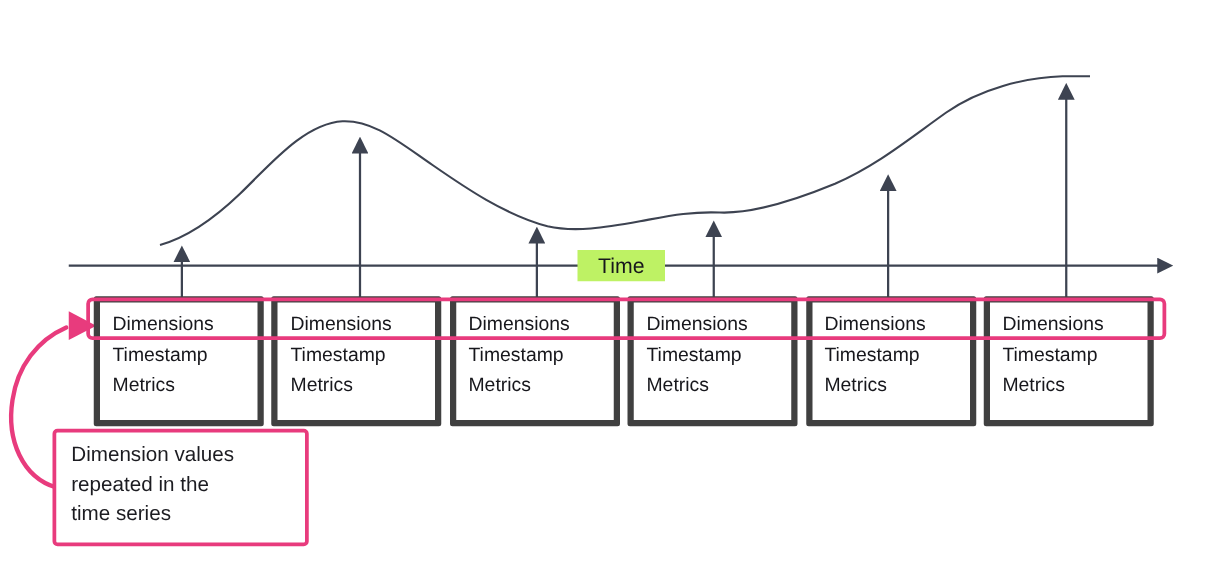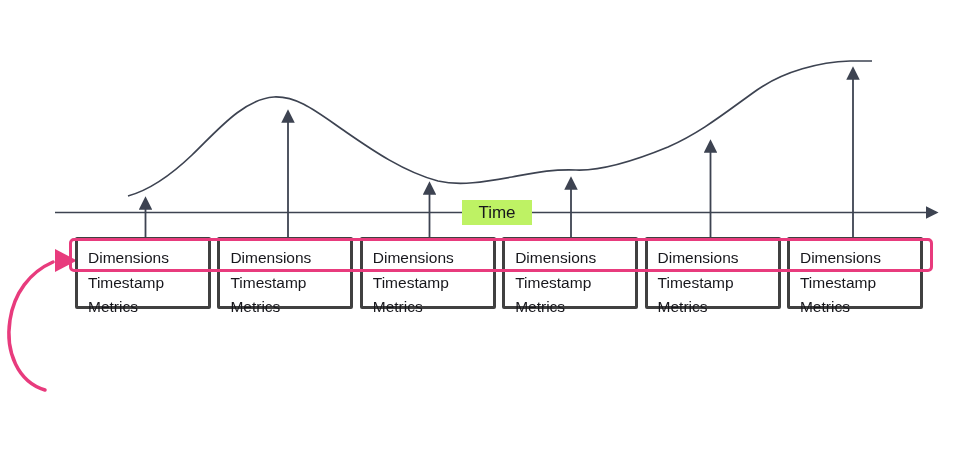--- a/index.html
+++ b/index.html
@@ -10,22 +10,22 @@
   .layer{position:absolute;left:0;top:0;}
   .time-label{
     position:absolute;left:462px;top:200px;width:70px;height:25px;
     background:#bef264;text-align:center;font-size:17px;line-height:25px;color:#17171c;
   }
   .boxes-row{
     position:absolute;left:75px;top:237px;width:848px;height:88px;
     display:flex;justify-content:space-between;
   }
   .record-box{
-    box-sizing:border-box;width:136px;height:72px;background:#ffffff;
-    border:3px solid #404040;border-radius:2px;
+    box-sizing:border-box;width:136px;height:104px;background:#ffffff;
+    border:5px solid #404040;border-radius:2px;
     padding:6px 4px 0 10px;font-size:15.5px;line-height:24.5px;white-space:nowrap;
   }
   .highlight-band{
     box-sizing:border-box;position:absolute;left:69px;top:238px;width:864px;height:34px;
     border:3.5px solid #e83b7d;border-radius:5px;background:transparent;
   }
   .callout{
     box-sizing:border-box;position:absolute;left:42px;top:343px;width:205px;height:94px;
     border:3.5px solid #e83b7d;border-radius:4px;background:#ffffff;
     padding:7px 10px 0 12px;font-size:16.5px;line-height:23.5px;color:#1c1c21;
@@ -102,14 +102,19 @@
     </div>
     <div class="record-box">
       <div>Dimensions</div>
       <div>Timestamp</div>
       <div>Metrics</div>
     </div>
   </div>
 
   <div class="highlight-band"></div>
 
+  <div class="callout">
+    <div>Dimension values</div>
+    <div>repeated in the</div>
+    <div>time series</div>
+  </div>
 
 </div>
 
 </body></html>

